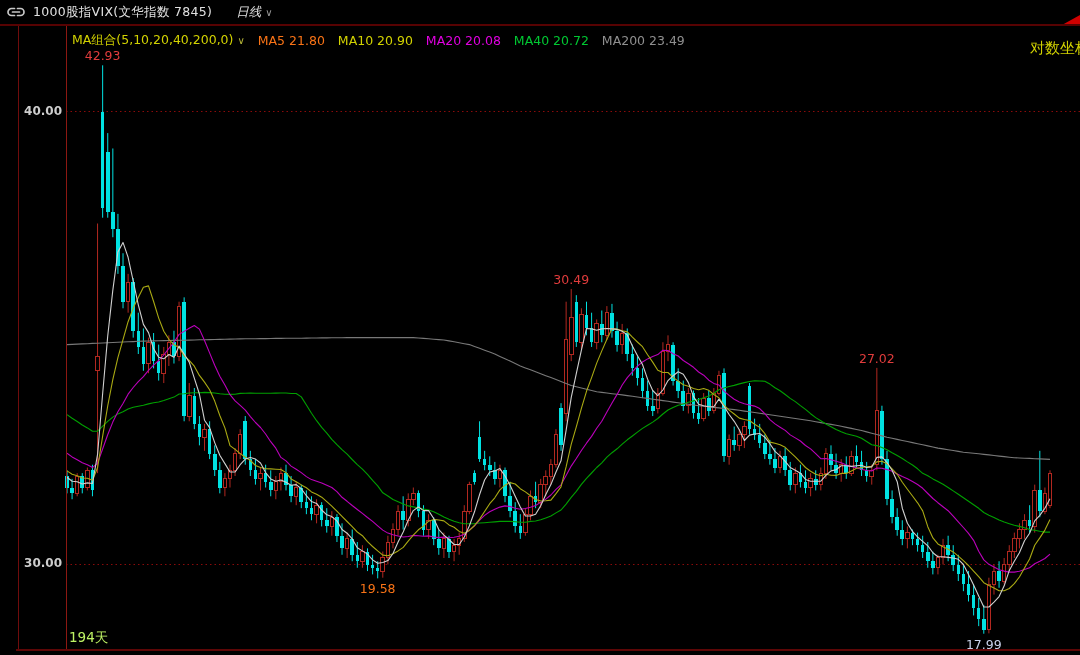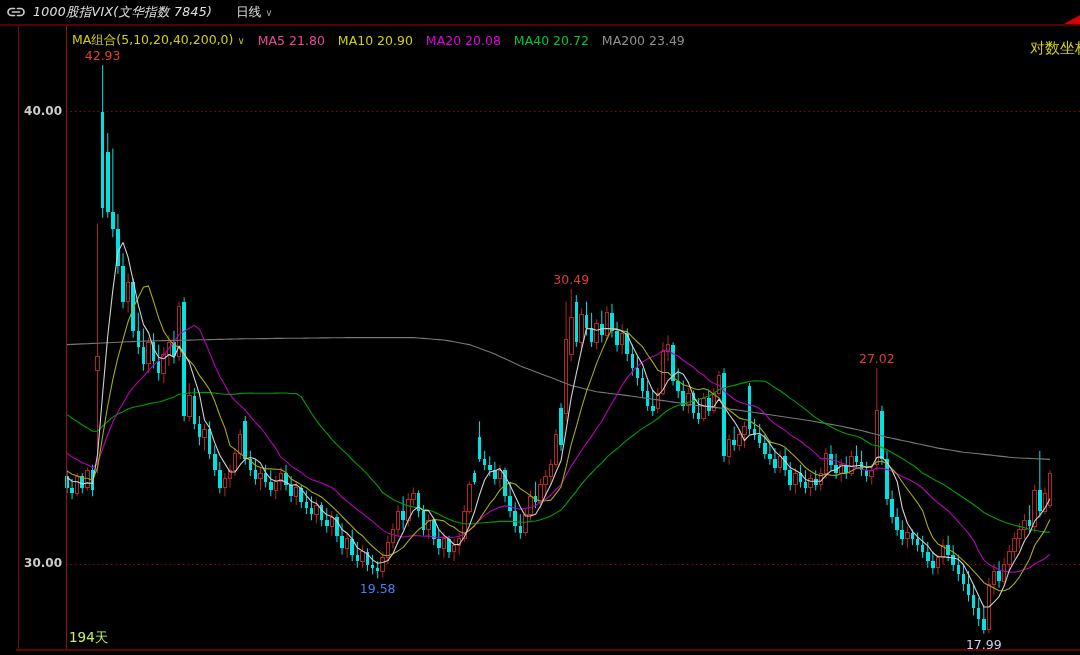--- a/index.html
+++ b/index.html
@@ -1,22 +1,22 @@
 <!DOCTYPE html>
 <html><head>
 <meta charset="utf-8">
 <style>
   html,body{margin:0;padding:0;background:#000;}
   .app{position:relative;width:1080px;height:655px;background:#000;overflow:hidden;
        font-family:"DejaVu Sans","Liberation Sans",sans-serif;}
   .titlebar{position:absolute;left:0;top:0;width:1080px;height:24px;display:flex;
             align-items:center;color:#e0e0e0;font-size:12.5px;}
   .linkicon{margin:0 8px 0 7px;display:inline-flex;align-items:center;}
-  .title{letter-spacing:.3px;font-style:italic;}
-  .period{margin-left:24px;display:inline-flex;align-items:center;cursor:default;}
+  .title{letter-spacing:.3px;}
+  .period{margin-left:24px;display:inline-flex;align-items:center;cursor:default;font-style:italic;}
   .chev{color:#9a9a9a;font-size:10px;margin-left:4px;}
   .sep{position:absolute;left:0;top:24px;width:1080px;height:2px;background:#570202;}
   .wedge{position:absolute;right:0;top:15px;width:0;height:0;
          border-left:18px solid transparent;border-bottom:10px solid #d00000;}
   .chart{position:absolute;left:16px;top:26px;width:1080px;height:629px;}
   #chartsvg{position:absolute;left:0;top:0;}
   .frame-left{position:absolute;left:2px;top:0;width:1px;height:624px;background:#6f0c0c;}
   .frame-axis{position:absolute;left:50px;top:0;width:1px;height:624px;background:#8c1812;}
   .frame-bottom{position:absolute;left:0;top:623px;width:1080px;height:2px;background:#5e0606;}
   .legend{position:absolute;left:56px;top:6px;display:flex;align-items:center;
@@ -453,31 +453,31 @@
 
     <div class="frame-left"></div>
     <div class="frame-axis"></div>
     <div class="frame-bottom"></div>
 
     <div class="legend">
       <span class="grp">
         <span>MA组合(5,10,20,40,200,0)</span>
         <span class="chev">∨</span>
       </span>
-      <span id="legend-items"><span class="li" style="color: #ec4899;">MA5 21.80</span><span class="li" style="color: rgb(210, 210, 0);">MA10 20.90</span><span class="li" style="color: rgb(224, 0, 224);">MA20 20.08</span><span class="li" style="color: rgb(0, 200, 50);">MA40 20.72</span><span class="li" style="color: rgb(143, 143, 143);">MA200 23.49</span></span>
+      <span id="legend-items"><span class="li" style="color: #f97316;">MA5 21.80</span><span class="li" style="color: rgb(210, 210, 0);">MA10 20.90</span><span class="li" style="color: rgb(224, 0, 224);">MA20 20.08</span><span class="li" style="color: rgb(0, 200, 50);">MA40 20.72</span><span class="li" style="color: rgb(143, 143, 143);">MA200 23.49</span></span>
     </div>
 
     <div class="scalelabel">对数坐标</div>
 
     <div class="tick t40">40.00</div>
     <div class="tick t20">30.00</div>
 
     <div class="dayslabel">194天</div>
 
     <div id="annots">
         <div class="annot" style="color: rgb(224, 60, 60); left: 86.6528px; top: 22.3003px;">42.93</div>
         <div class="annot" style="color: rgb(224, 60, 60); left: 555.233px; top: 245.924px;">30.49</div>
         <div class="annot" style="color: rgb(224, 60, 60); left: 860.829px; top: 324.885px;">27.02</div>
-        <div class="annot" style="color: #3b82f6; left: 361.689px; top: 555.371px;">19.58</div>
+        <div class="annot" style="color: #f97316; left: 361.689px; top: 555.371px;">19.58</div>
         <div class="annot" style="color: rgb(201, 210, 234); left: 967.788px; top: 610.721px;">17.99</div>
       </div>
   </div>
 </div>
 
 </body></html>

